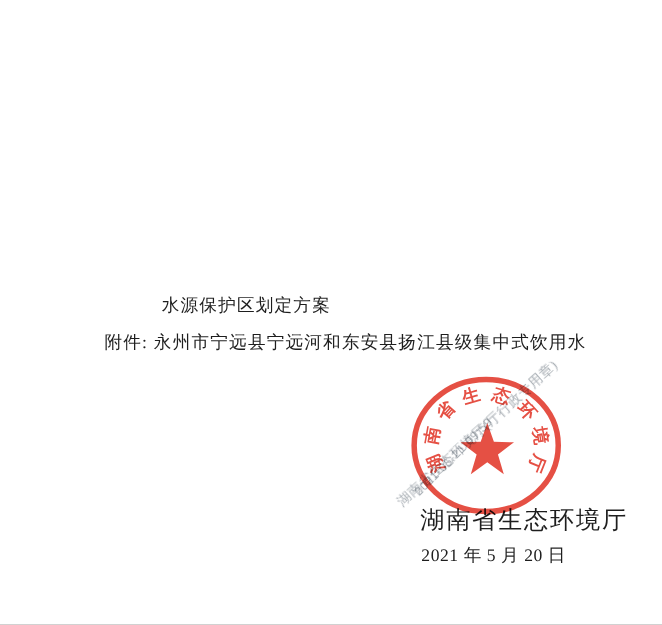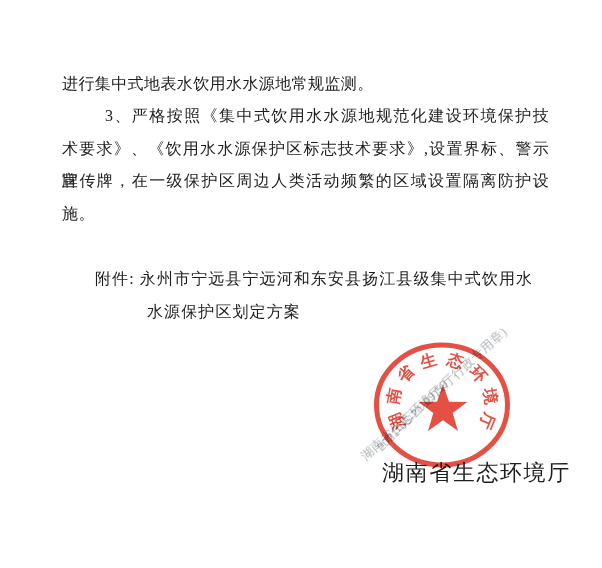--- a/index.html
+++ b/index.html
@@ -87,34 +87,28 @@
     font-size:16px;font-weight:700;
     fill:var(--seal-red,#e2372a);
     dominant-baseline:central;
   }
 </style>
 </head>
 <body>
 
 <div class="page">
 
-  <div class="body-text">
-    <div class="bline">进行集中式地表水饮用水水源地常规监测。</div>
-    <div class="bline justify indent">3、严格按照《集中式饮用水水源地规范化建设环境保护技</div>
-    <div class="bline justify">术要求》、《饮用水水源保护区标志技术要求》,设置界标、警示牌、</div>
-    <div class="bline justify">宣传牌，在一级保护区周边人类活动频繁的区域设置隔离防护设</div>
-    <div class="bline">施。</div>
-  </div>
 
   <div class="attachment">
+    <div class="aline hang">水源保护区划定方案</div>
     <div class="aline">附件: 永州市宁远县宁远河和东安县扬江县级集中式饮用水</div>
-    <div class="aline hang">水源保护区划定方案</div>
   </div>
 
   <div class="signature">湖南省生态环境厅</div>
+  <div class="date">2021 年 5 月 20 日</div>
 
   <div class="watermark wm1">湖南省生态环境厅(厅行政专用章)</div>
   <div class="watermark wm2">2021-05-21 09:59</div>
 
   <svg class="seal" width="140" height="128" viewBox="0 0 140 128" aria-hidden="true">
     <ellipse class="ring" cx="70" cy="64" rx="65.5" ry="60"></ellipse>
     <path class="star" d="M71,43.5 L77,60.7 L95.3,61.1 L80.7,72.1 L86,90.1 L71,79.3 L56,90.1 L61.3,72.1 L46.7,61.1 L65,60.7 Z"></path>
     <g id="seal-arc-text">
         <text class="arc-char" text-anchor="middle" transform="translate(24.6 79.9) rotate(-112.0)">湖</text>
         <text class="arc-char" text-anchor="middle" transform="translate(21.7 55.2) rotate(-80.0)">南</text>

